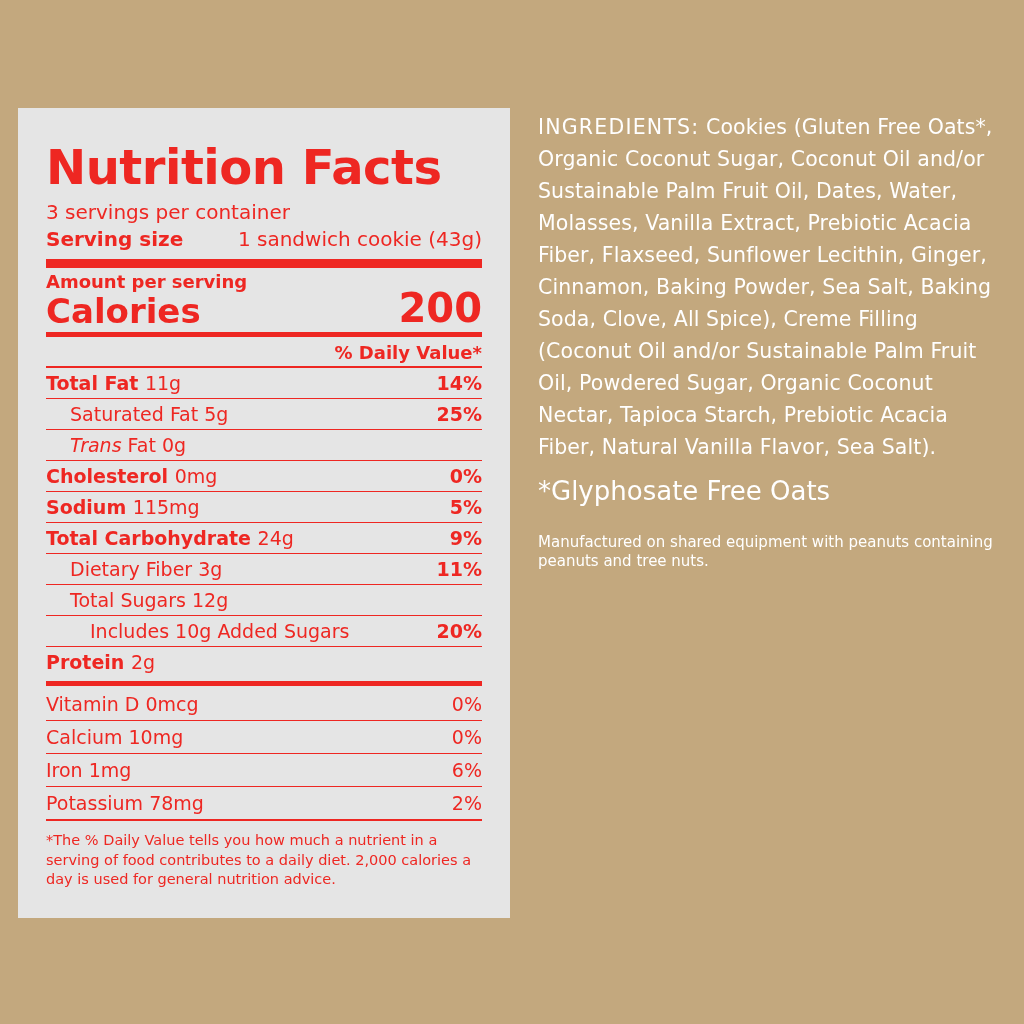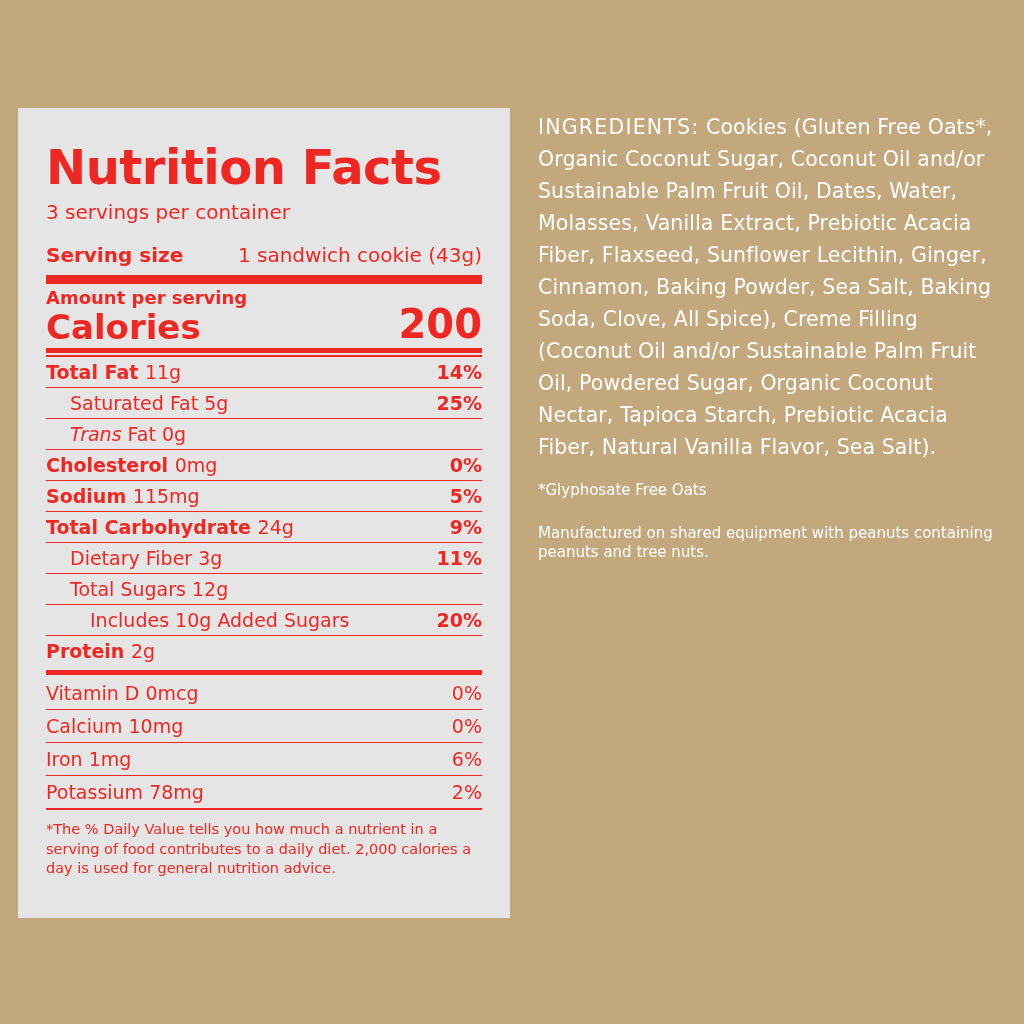--- a/index.html
+++ b/index.html
@@ -42,21 +42,21 @@
     font-weight: bold;
     letter-spacing: -0.5px;
     line-height: 1.05;
     margin: 8px 0 8px 0;
   }
 
   .nf-servings {
     color: #ee2722;
     font-size: 20px;
     line-height: 1.25;
-    margin-bottom: 18px;
+    margin-bottom: 2px;
   }
 
   .nf-serving-size {
     color: #ee2722;
     font-weight: bold;
     font-size: 20px;
     display: flex;
     justify-content: space-between;
     align-items: baseline;
     line-height: 1.25;
@@ -158,23 +158,23 @@
   }
   .ing-body {
     font-size: 20.5px;
     line-height: 1.56;
     letter-spacing: 0.1px;
   }
   .ing-head {
     letter-spacing: 1.2px;
   }
   .ing-note {
-    font-size: 15px;
+    font-size: 26px;
     line-height: 1.56;
-    margin-top: 15px;
+    margin-top: 7px;
   }
   .ing-disclaimer {
     font-size: 15px;
     line-height: 1.28;
     margin-top: 22px;
     color: #ffffff;
   }
 </style>
 </head>
 <body style="background: rgb(195, 168, 126);">
@@ -197,20 +197,21 @@
 
       <div class="nf-amount">Amount per serving</div>
 
       <div class="nf-calories-row">
         <span class="nf-calories-label">Calories</span>
         <span class="nf-calories-value">200</span>
       </div>
 
       <div class="rule-medium"></div>
 
+      <div class="nf-dv-header">% Daily Value*</div>
 
       <div class="rule-thin"></div>
 
       <div class="nf-row bold">
         <span class="label"><span>Total Fat</span> <span class="norm">11g</span></span>
         <span class="pct">14%</span>
       </div>
       <div class="rule-hair"></div>
 
       <div class="nf-row indent1">

